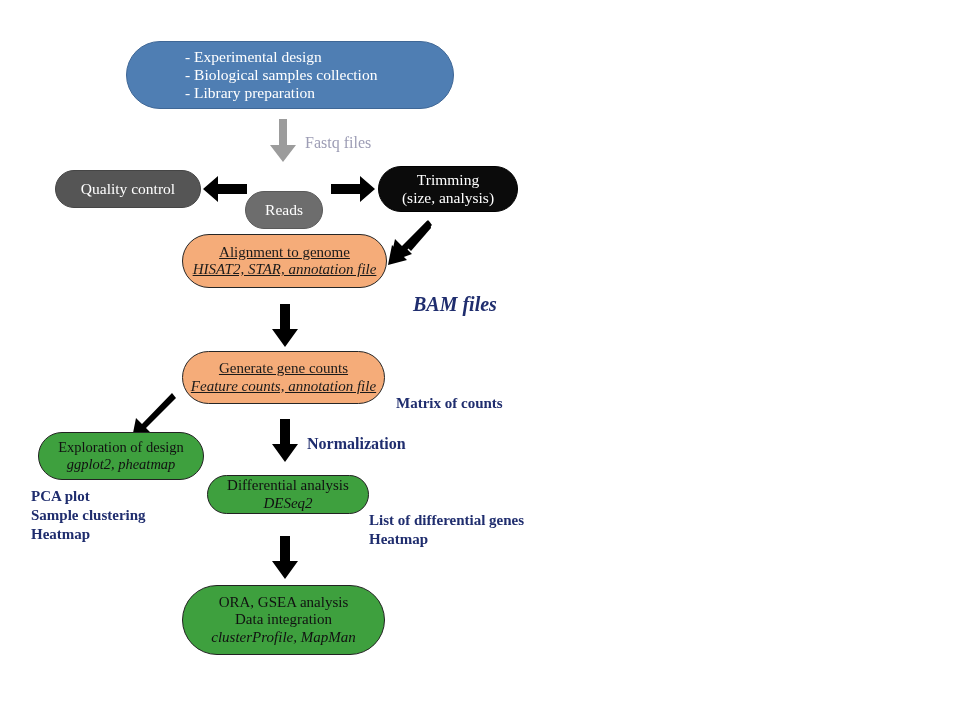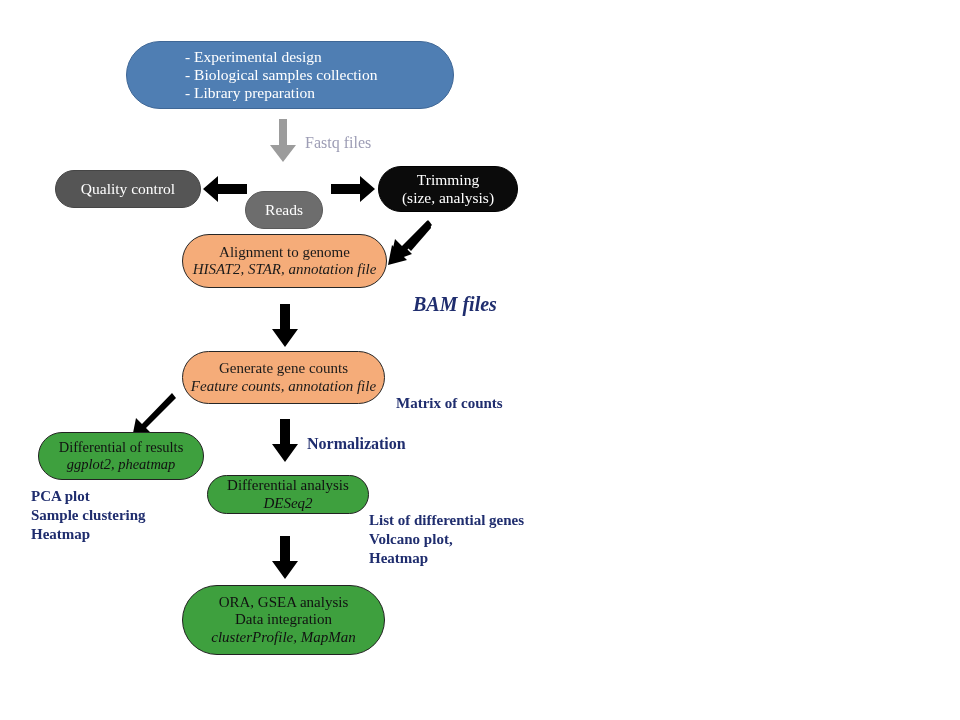--- a/index.html
+++ b/index.html
@@ -34,21 +34,21 @@
     display: block;
     white-space: nowrap;
   }
   .node .ln.italic { font-style: italic; }
 
   
   .n-blue   { background: #4f7eb3; color: #ffffff; border-color: #3f6796; }
   .n-gray-d { background: #555555; color: #ffffff; border-color: #454545; align-items: center; }
   .n-gray-m { background: #6d6d6d; color: #ffffff; border-color: #5a5a5a; }
   .n-black  { background: #0b0b0b; color: #ffffff; border-color: #000000; }
-  .n-orange { background: #f5ac79; color: #1a1a1a; border-color: #262626; }
+  .n-orange { background: #f5ac79; color: #1a1a1a; border-color: #262626; text-decoration: underline; }
   .n-green  { background: #3ea03e; color: #111111; border-color: #222222; }
 
   
   .node.left-align {
     align-items: flex-start;
     text-align: left;
   }
 
   
   .label {
@@ -149,38 +149,37 @@
   </div>
 
   <div class="arrow" style="left:271px; top:419px; width:28px; height:44px;">
     <svg width="28" height="44" viewBox="0 0 28 44">
       <polygon points="9,0 19,0 19,25 27,25 14,43 1,25 9,25" fill="#000000"></polygon>
     </svg>
   </div>
   <div class="label label-navy" style="left:307px; top:434px; font-size:16px;">Normalization</div>
 
   <div class="node n-green" style="left:38px; top:432px; width:166px; height:48px; font-size:14.5px;">
-    <span class="ln">Differential of results</span>
+    <span class="ln">Exploration of design</span>
     <span class="ln italic">ggplot2, pheatmap</span>
   </div>
 
   <div class="label label-navy" style="left:31px; top:487px; font-size:15px;">
     <div>PCA plot</div>
     <div>Sample clustering</div>
     <div>Heatmap</div>
   </div>
 
   <div class="node n-green" style="left:207px; top:475px; width:162px; height:39px; font-size:15px;">
     <span class="ln">Differential analysis</span>
     <span class="ln italic">DESeq2</span>
   </div>
 
   <div class="label label-navy" style="left:369px; top:511px; font-size:15px;">
     <div>List of differential genes</div>
-    <div>Volcano plot,</div>
     <div>Heatmap</div>
   </div>
 
   <div class="arrow" style="left:271px; top:536px; width:28px; height:44px;">
     <svg width="28" height="44" viewBox="0 0 28 44">
       <polygon points="9,0 19,0 19,25 27,25 14,43 1,25 9,25" fill="#000000"></polygon>
     </svg>
   </div>
 
   <div class="node n-green" style="left:182px; top:585px; width:203px; height:70px; font-size:15px;">

